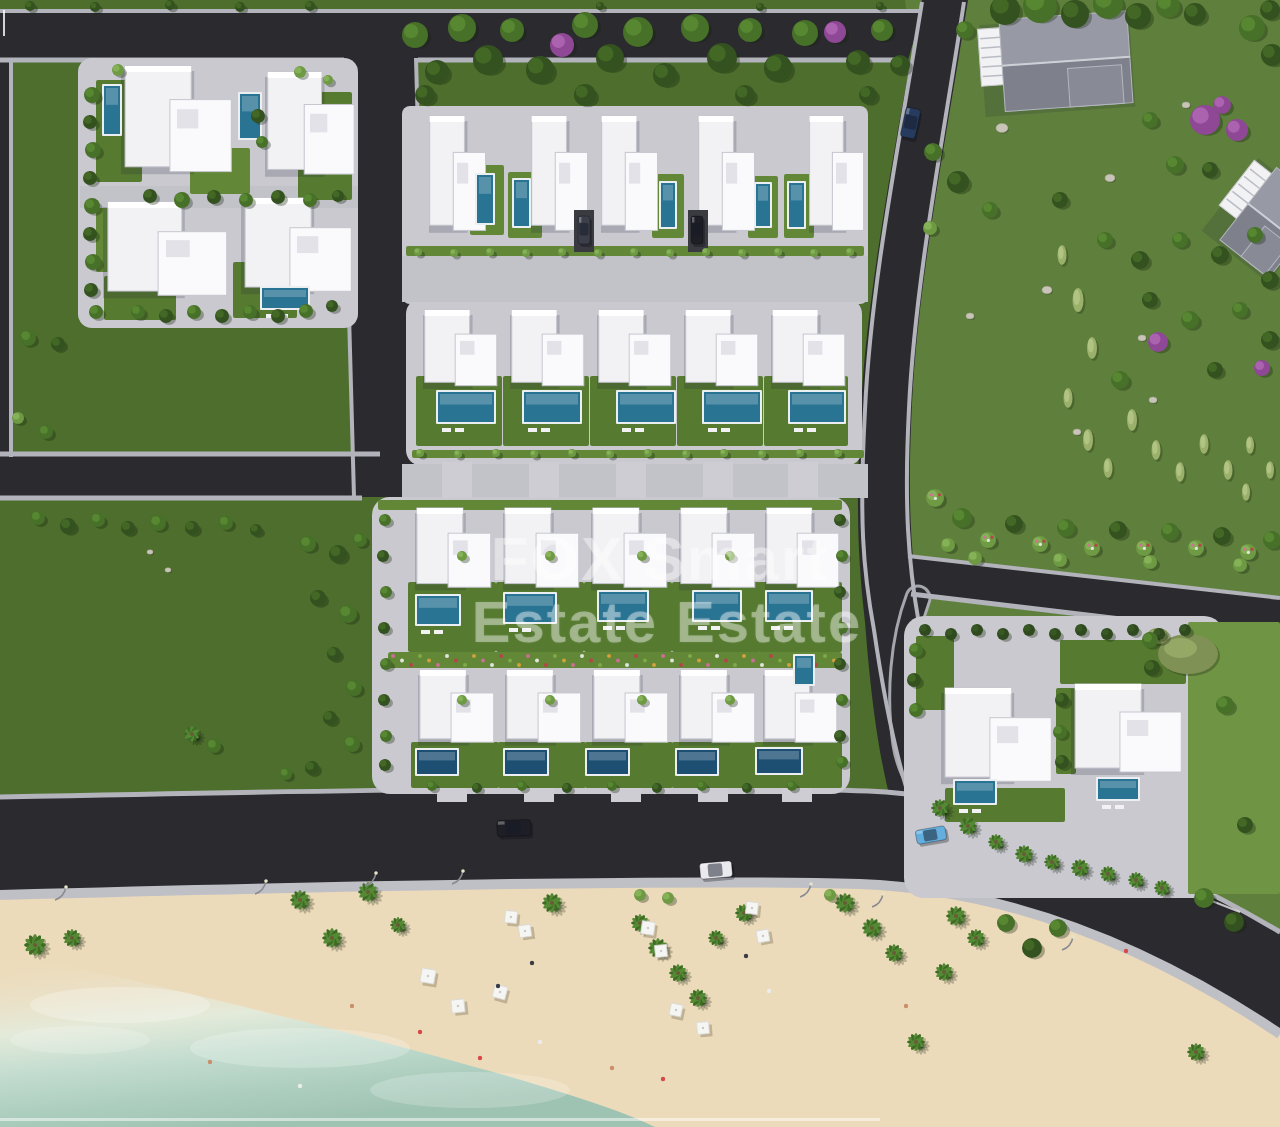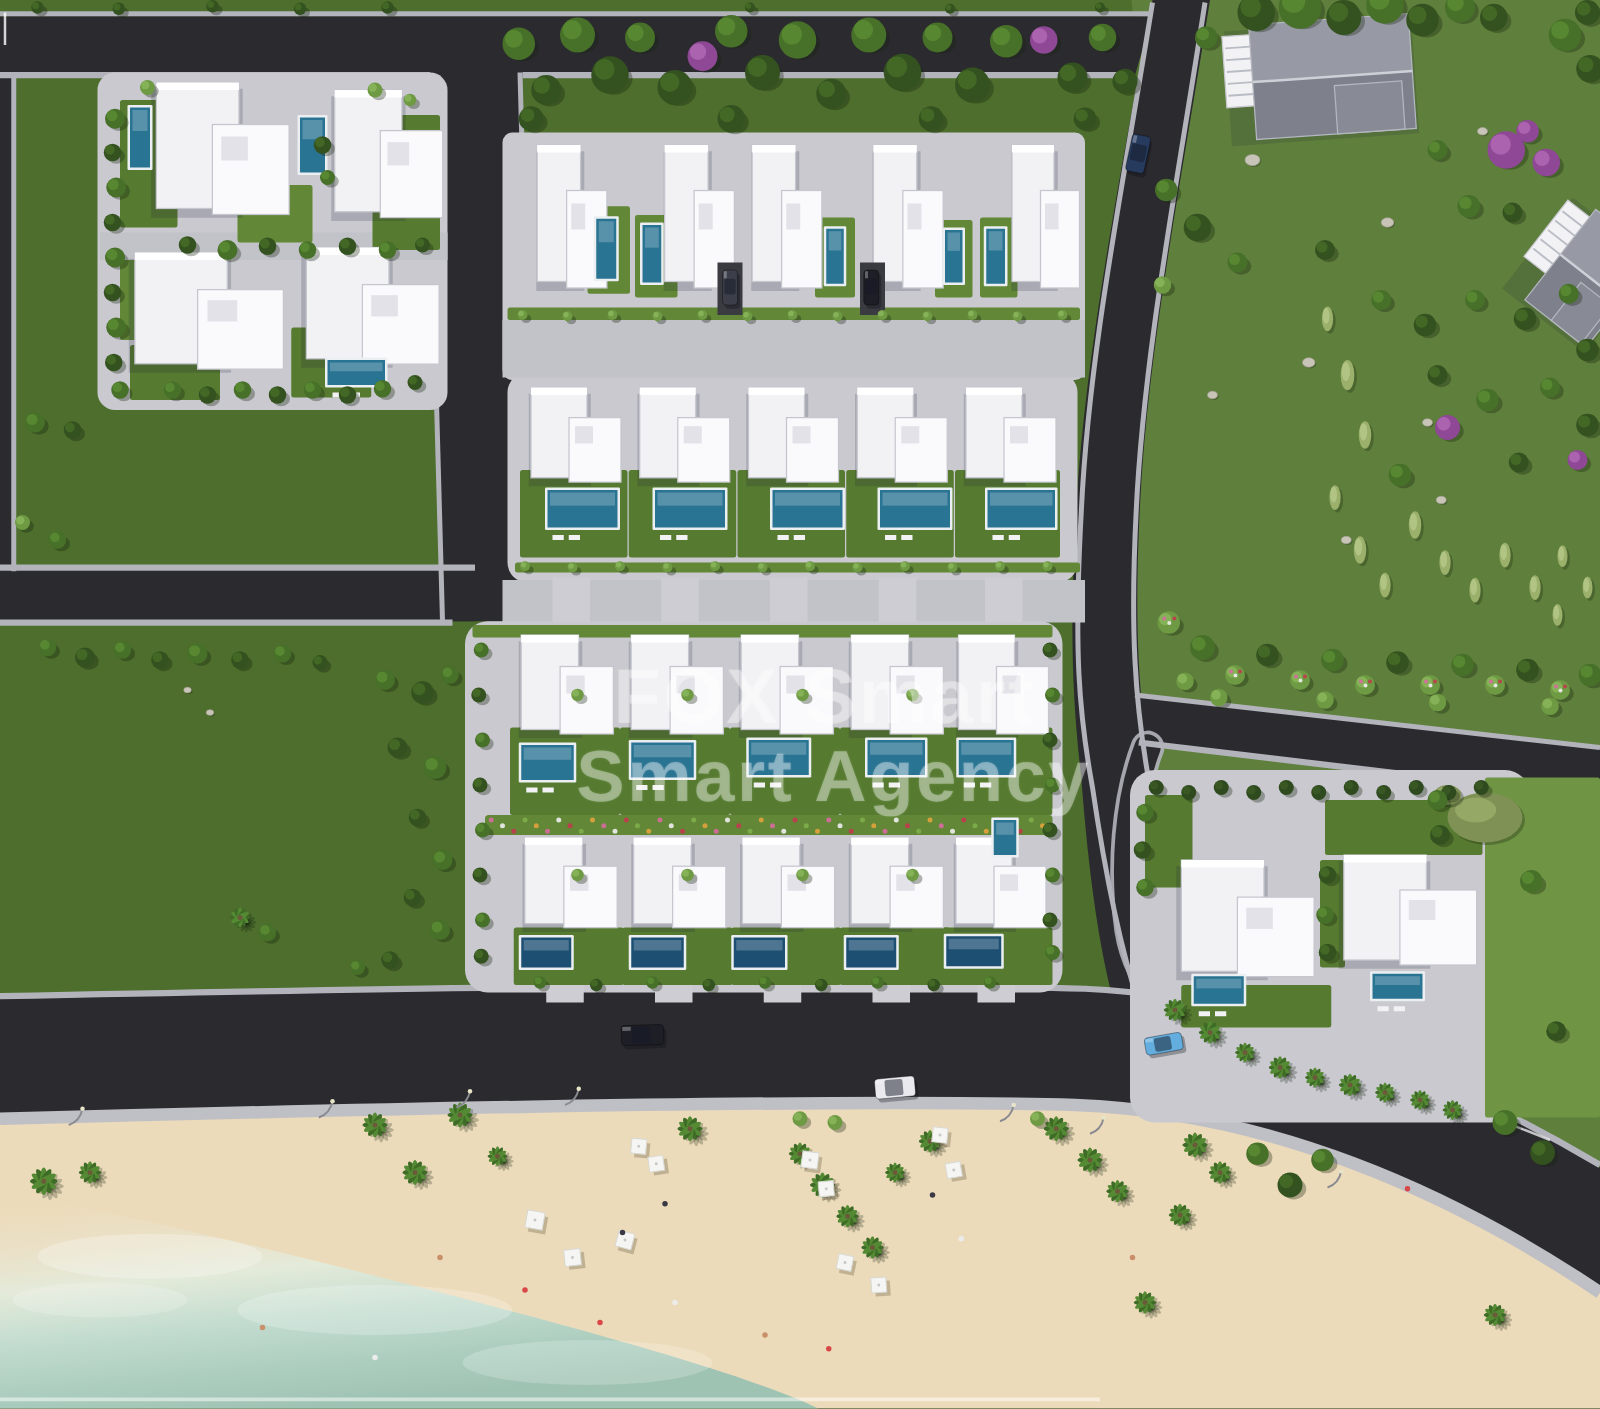--- a/index.html
+++ b/index.html
@@ -1904,14 +1904,14 @@
         <circle cx="480" cy="1058" r="2.2" fill="#d84848"></circle>
       </g>
 
     <g>
       <rect x="3" y="10" width="2" height="26" fill="#ffffff" opacity="0.8"></rect>
       <rect x="0" y="1118" width="880" height="3" fill="#ffffff" opacity="0.5"></rect>
     </g>
   </svg>
 
   <div id="wm1" class="wm" style="left:660px;top:558px;">FOX Smart</div>
-  <div id="wm2" class="wm" style="left:667px;top:621px;">Smart Agency</div>
+  <div id="wm2" class="wm" style="left:667px;top:621px;">Estate Estate</div>
 </div>
 
 </body></html>

